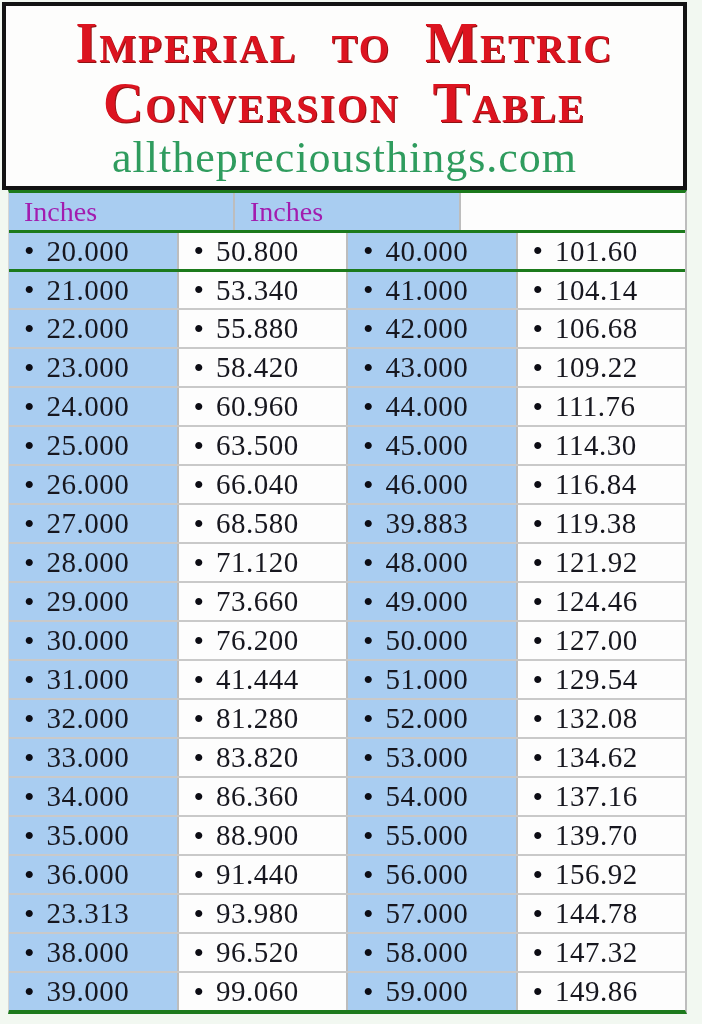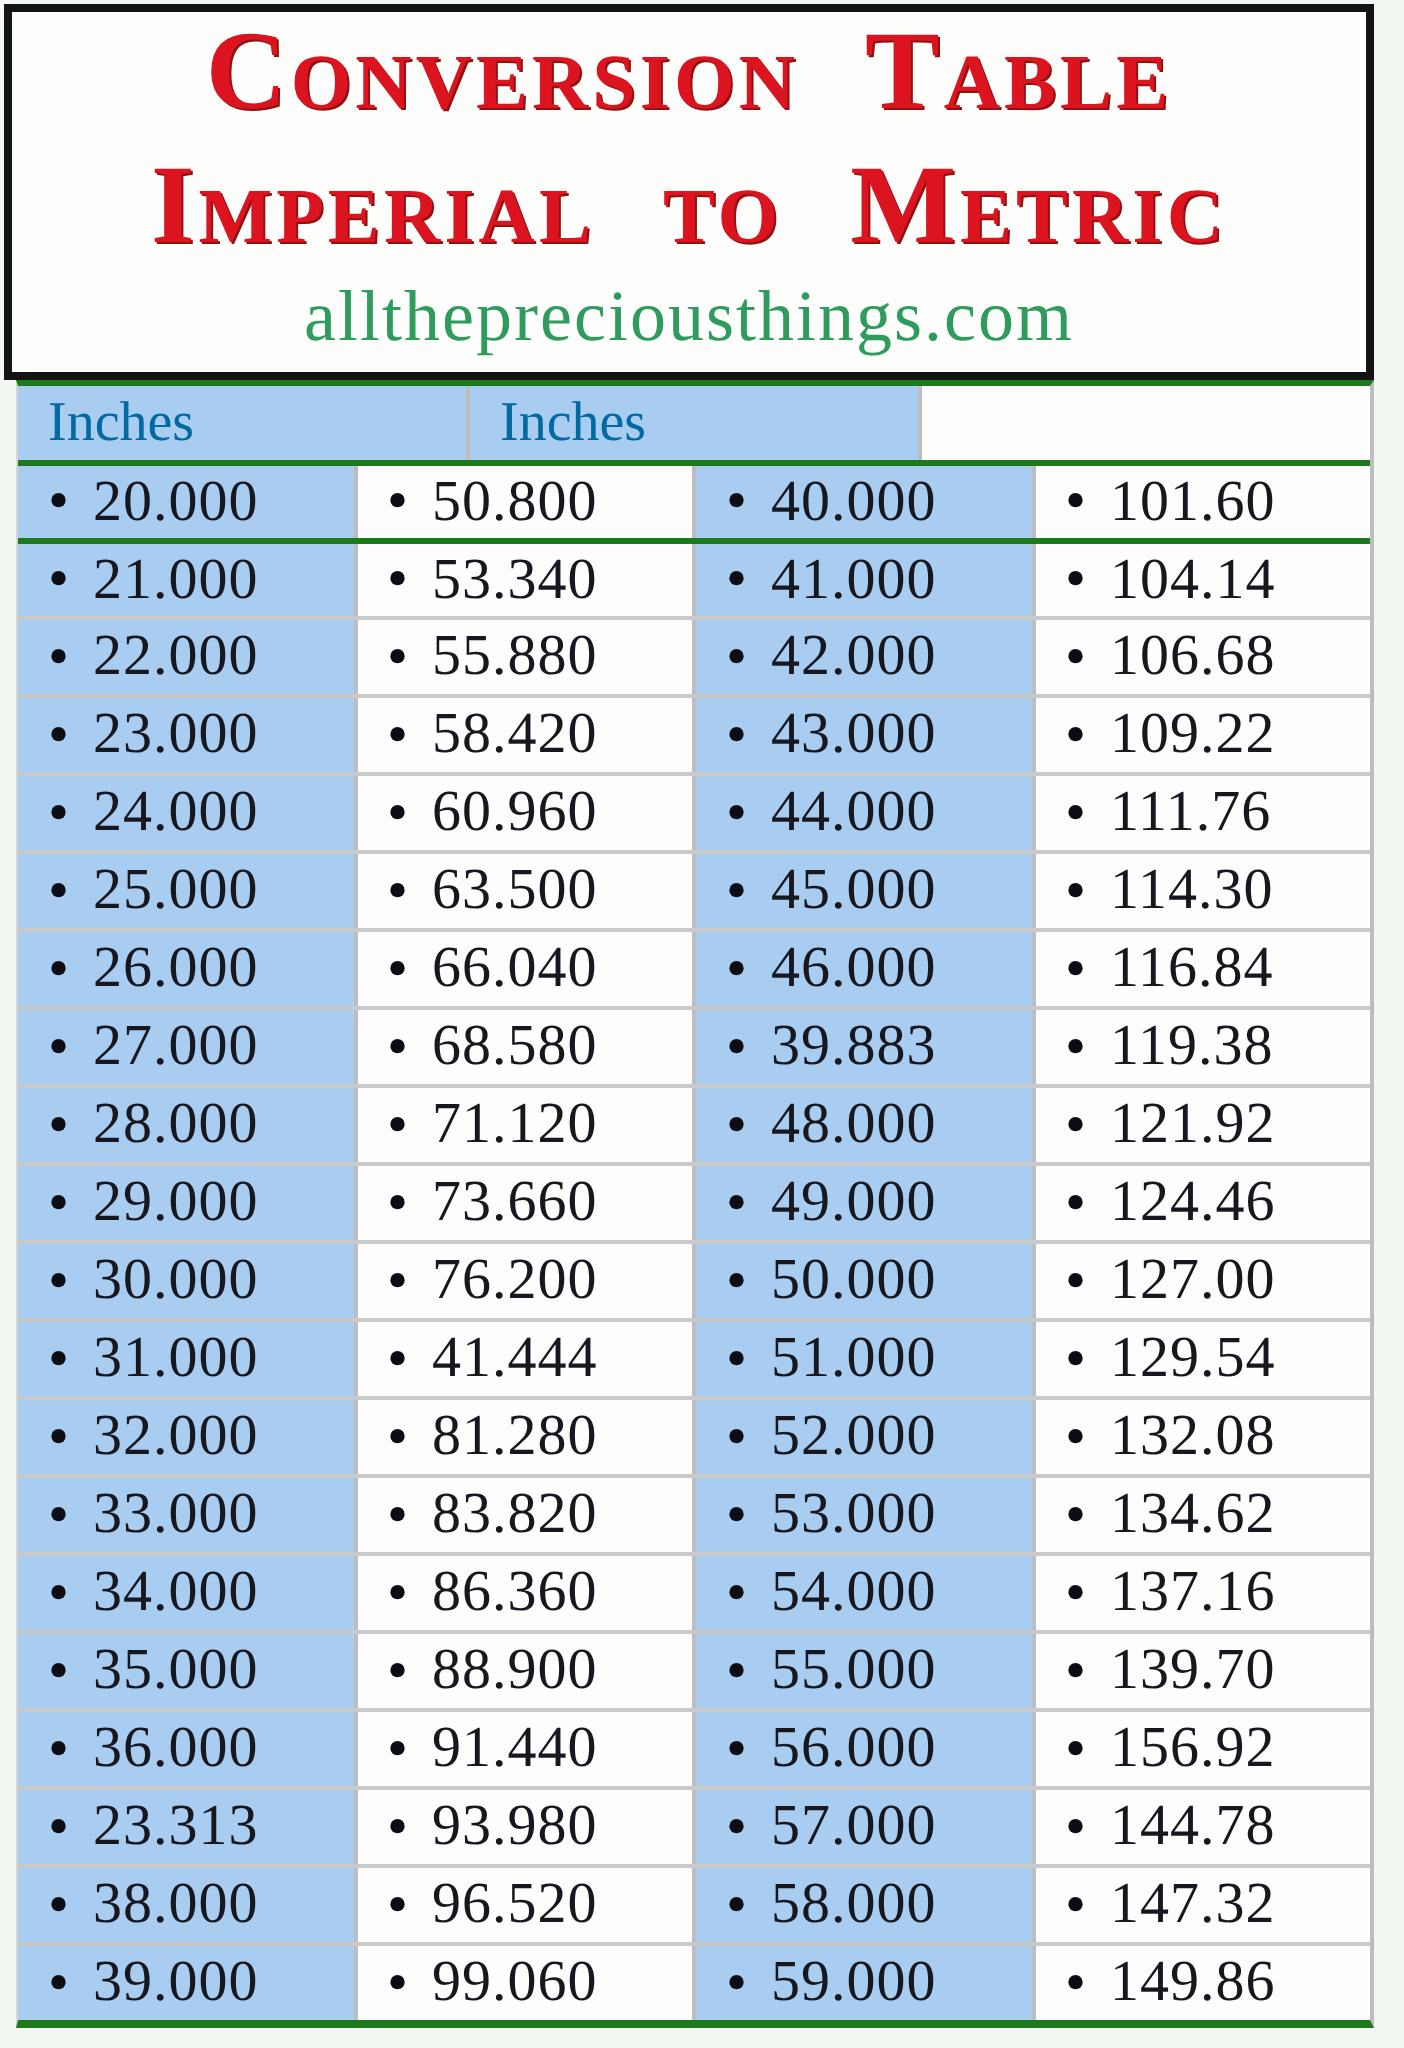--- a/index.html
+++ b/index.html
@@ -27,21 +27,21 @@
     font-size: 56px;
     line-height: 60px;
     color: var(--title-red, #dc1420);
     letter-spacing: 2px;
     word-spacing: 18px;
     text-shadow: 1px 1px 0 #8f1212;
     white-space: nowrap;
   }
   .title-line.first { margin-top: 7px; }
   .site-url {
-    font-size: 36px;
+    font-size: 44px;
     line-height: 50px;
     color: var(--url-green, #2f9c5e);
     letter-spacing: 1px;
     white-space: nowrap;
   }
 
   
   .conv-table {
     position: absolute;
     left: 8px; top: 190px;
@@ -65,40 +65,40 @@
     align-items: center;
     padding-left: 15px;
     border-right: 2px solid var(--column-separator, #bdbdbd);
     overflow: hidden;
   }
   .cell:last-child { border-right: none; }
   .cell.blue  { background: var(--cell-blue, #a9cdf1); }
   .cell.white { background: #fdfdfd; }
   .head-label {
     font-size: 28px;
-    color: #0369a1;
+    color: #a21caf;
   }
   .bullet {
     font-size: 30px;
     line-height: 1;
     margin-right: 12px;
     color: #0c0c14;
   }
   .val {
     font-size: 29px;
     color: #17171f;
     letter-spacing: 0.5px;
   }
 </style>
 </head>
 <body>
 
 <div class="header-box">
+  <div class="title-line first">Imperial to Metric</div>
   <div class="title-line">Conversion Table</div>
-  <div class="title-line first">Imperial to Metric</div>
   <div class="site-url">allthepreciousthings.com</div>
 </div>
 
 <div class="conv-table">
   <div class="t-row t-head">
     <div class="cell blue">
         <span class="head-label">Inches</span>
       </div>
     <div class="cell blue">
         <span class="head-label">Inches</span>

